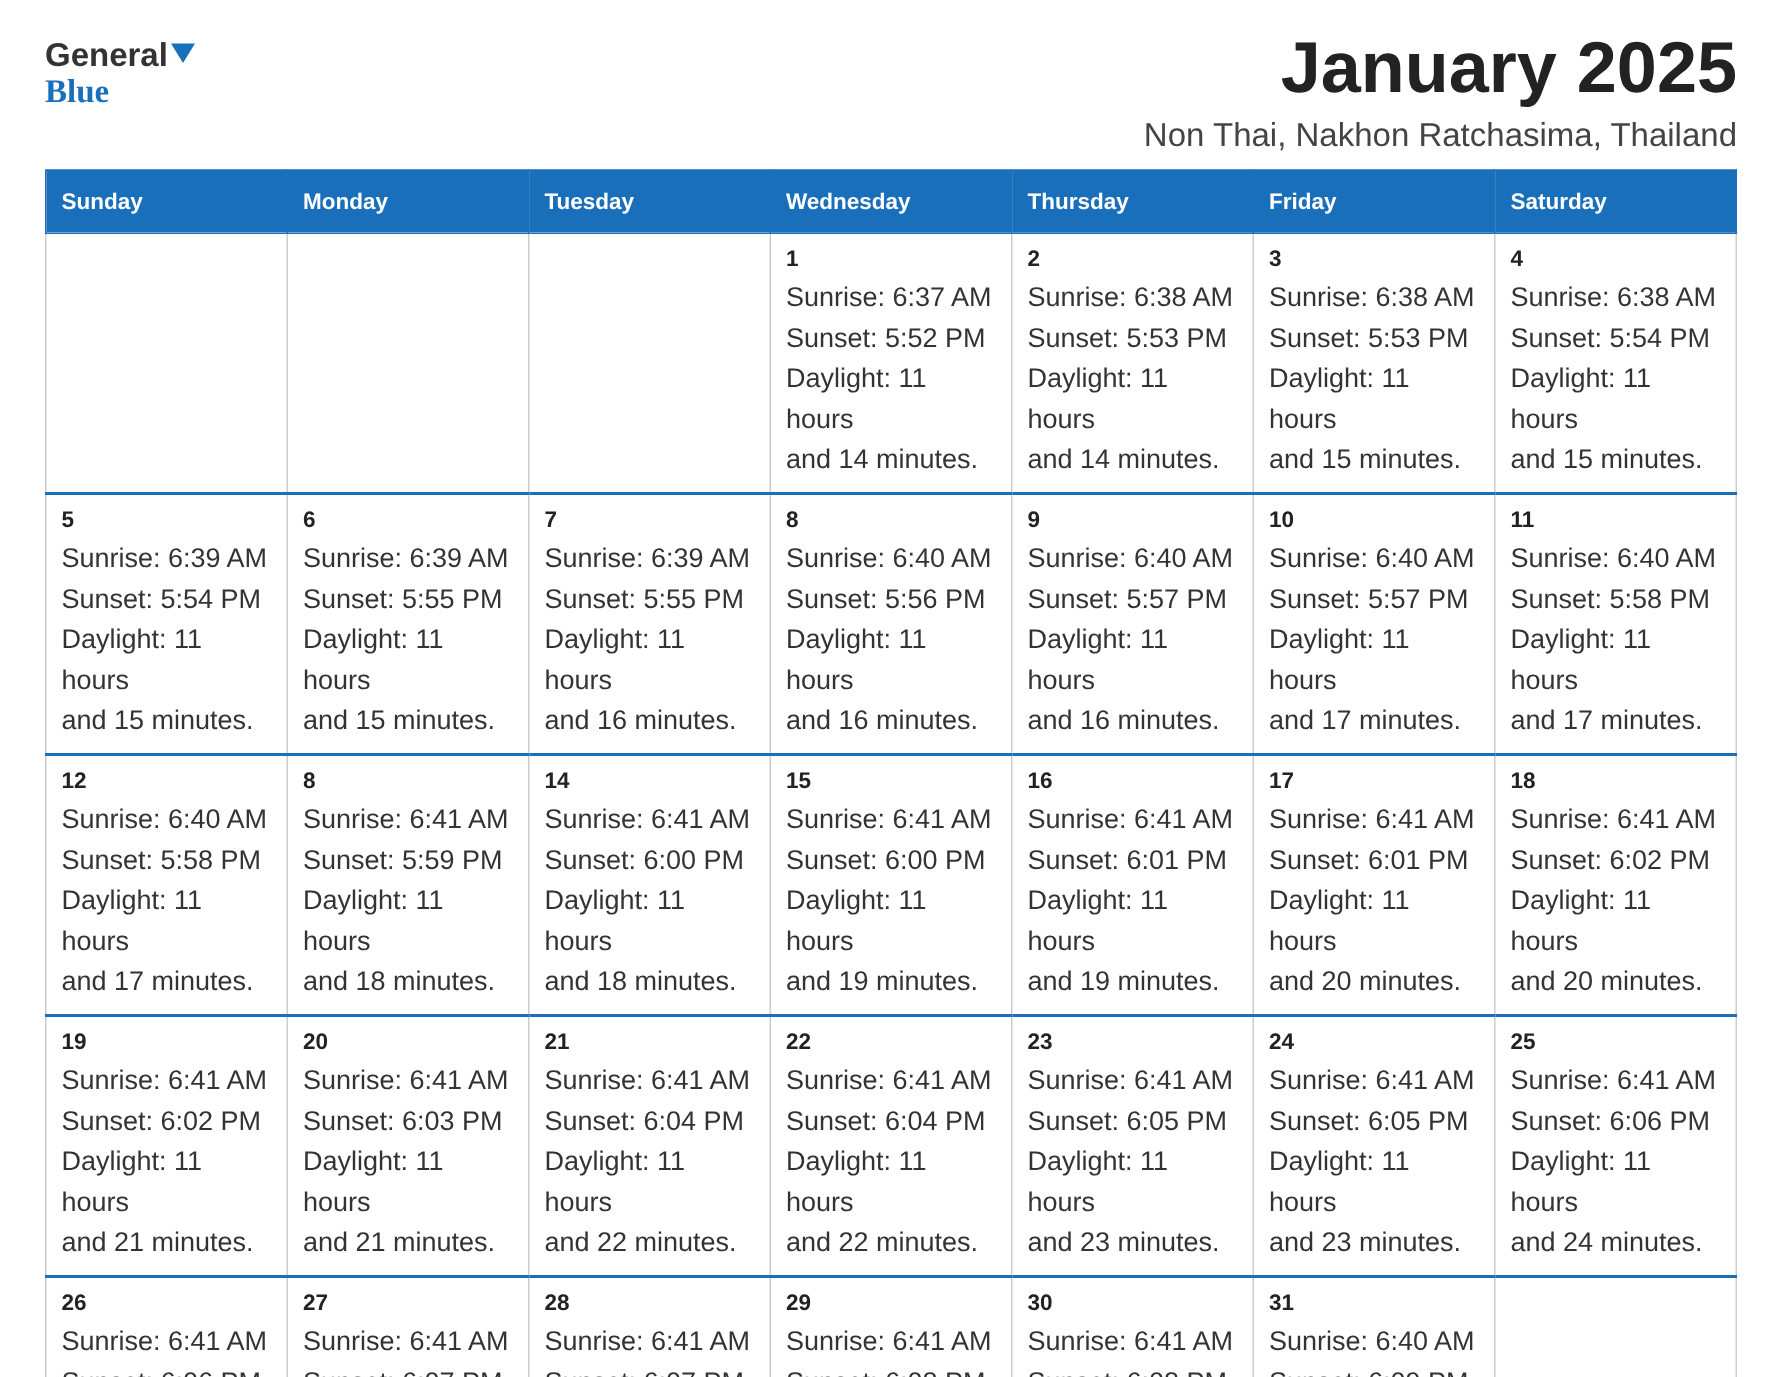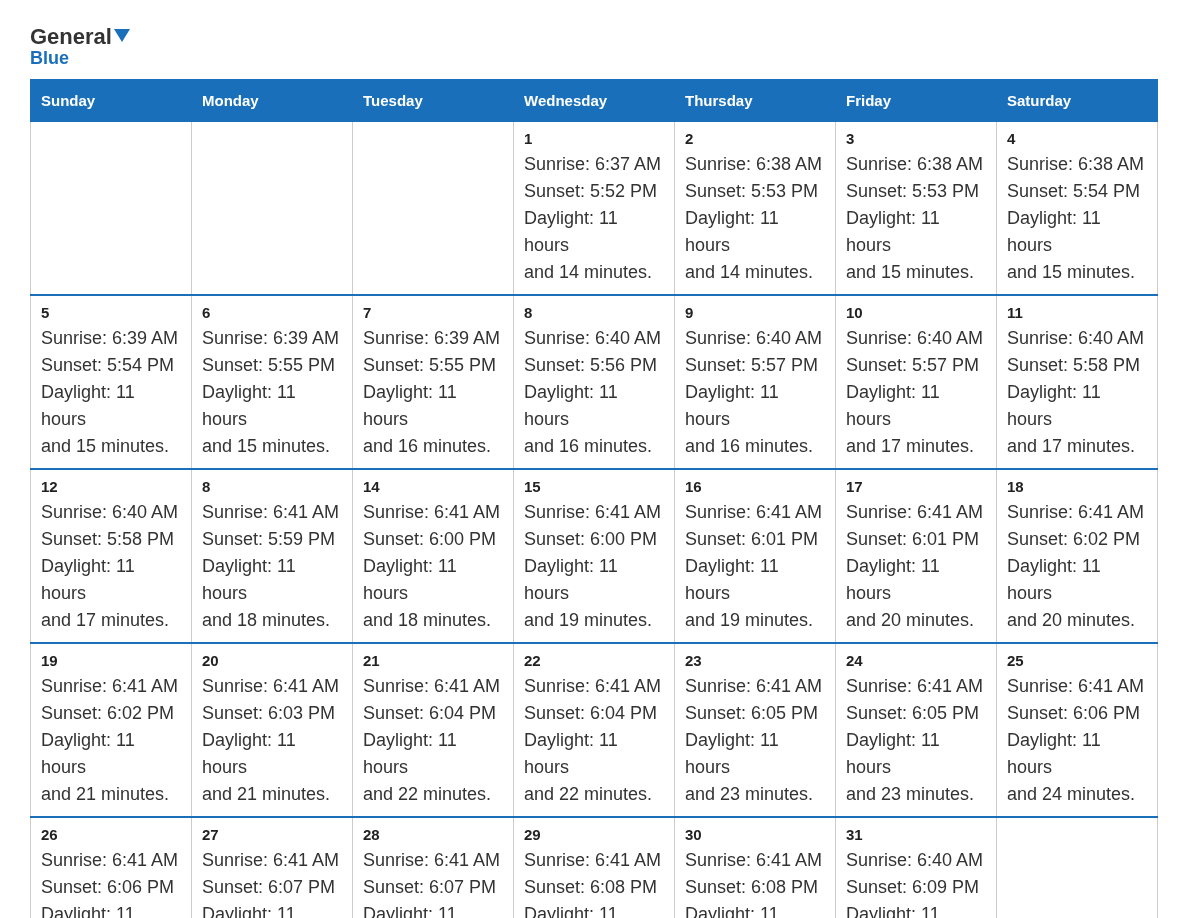--- a/index.html
+++ b/index.html
@@ -22,24 +22,25 @@
       align-items: flex-start;
       padding-top: 5px;
     }
     .logo-general {
       font-size: 22px;
       font-weight: bold;
       color: #333;
       line-height: 1.1;
     }
     .logo-blue {
-      font-size: 18px;
+      font-size: 22px;
       font-weight: bold;
       color: #1a6fba;
       line-height: 1.1;
+      font-family: Liberation Serif, serif;
     }
     .logo-triangle {
       display: inline-block;
       width: 0;
       height: 0;
       border-left: 8px solid transparent;
       border-right: 8px solid transparent;
       border-top: 13px solid #1a6fba;
       margin-left: 2px;
       vertical-align: middle;
@@ -107,20 +108,22 @@
 
 <div class="header">
   <div class="logo">
     <div style="display:flex;align-items:center;justify-content:flex-end;">
       <span class="logo-general">General</span>
       <span class="logo-triangle"></span>
     </div>
     <span class="logo-blue">Blue</span>
   </div>
   <div class="title-section">
+    <div class="month-title">January 2025</div>
+    <div class="location-title">Non Thai, Nakhon Ratchasima, Thailand</div>
   </div>
 </div>
 
 <table class="calendar-table">
   <thead>
     <tr>
 
     <th>Sunday</th>
         <th>Monday</th>
         <th>Tuesday</th>

